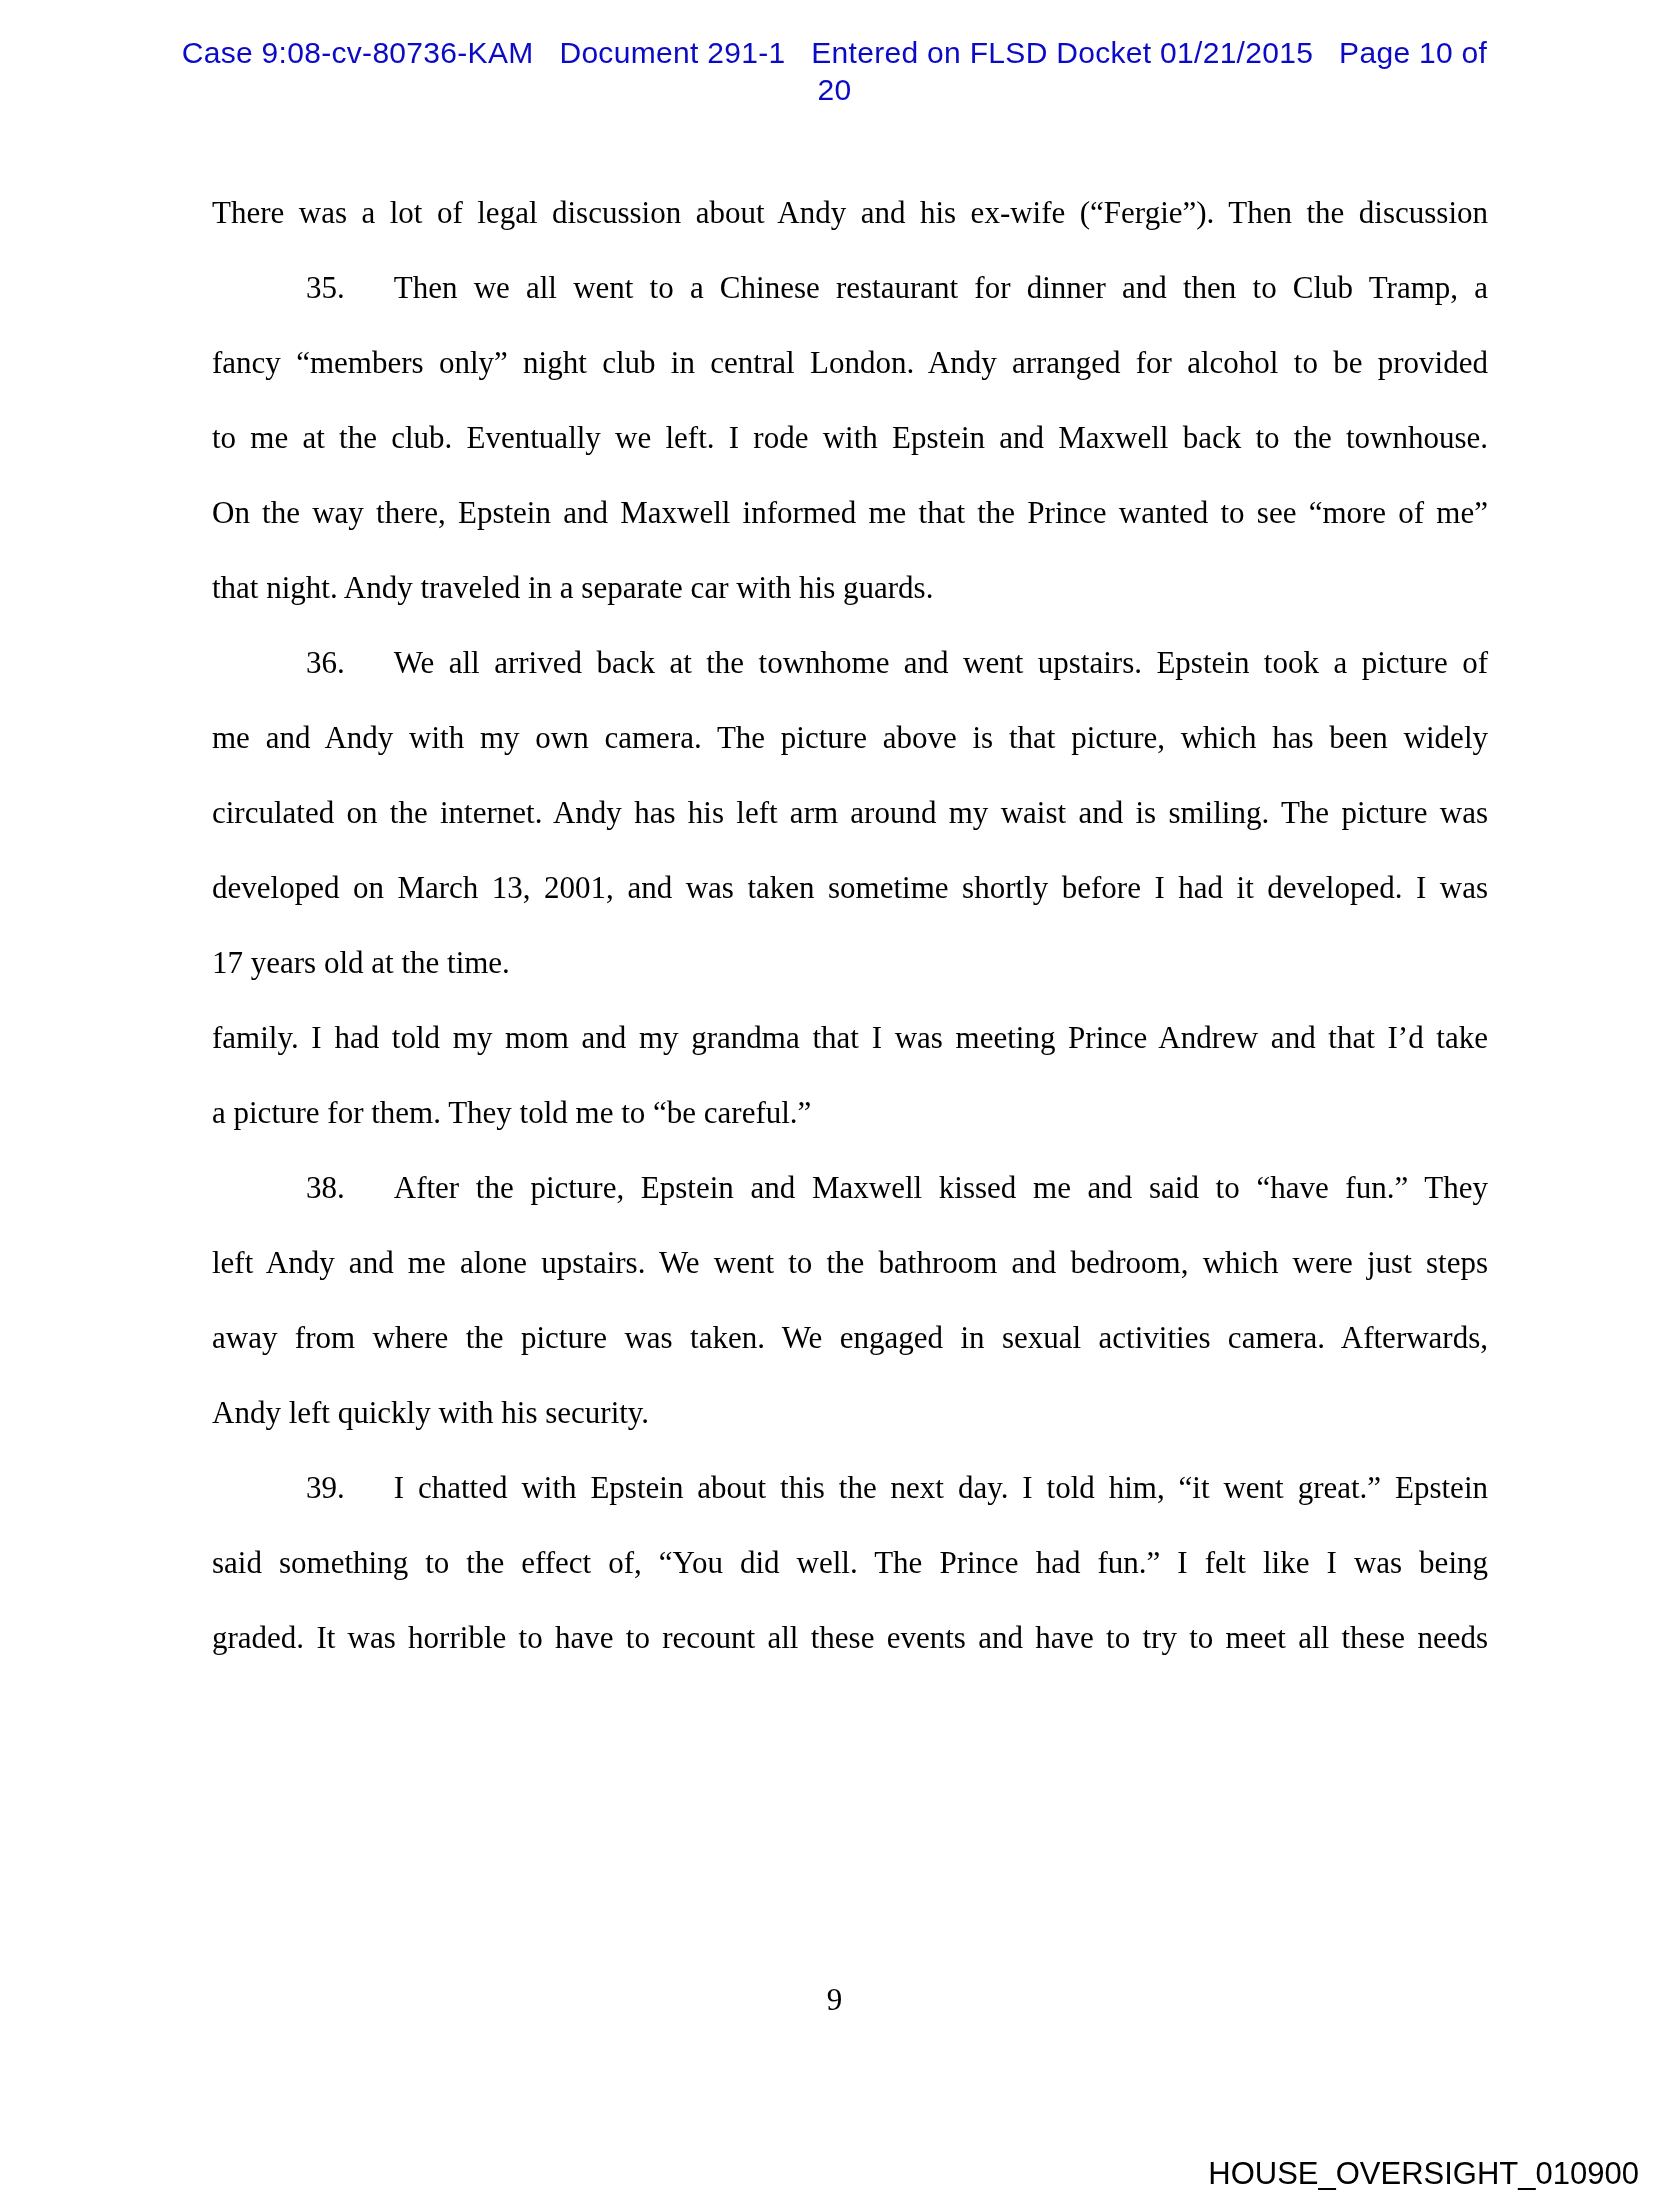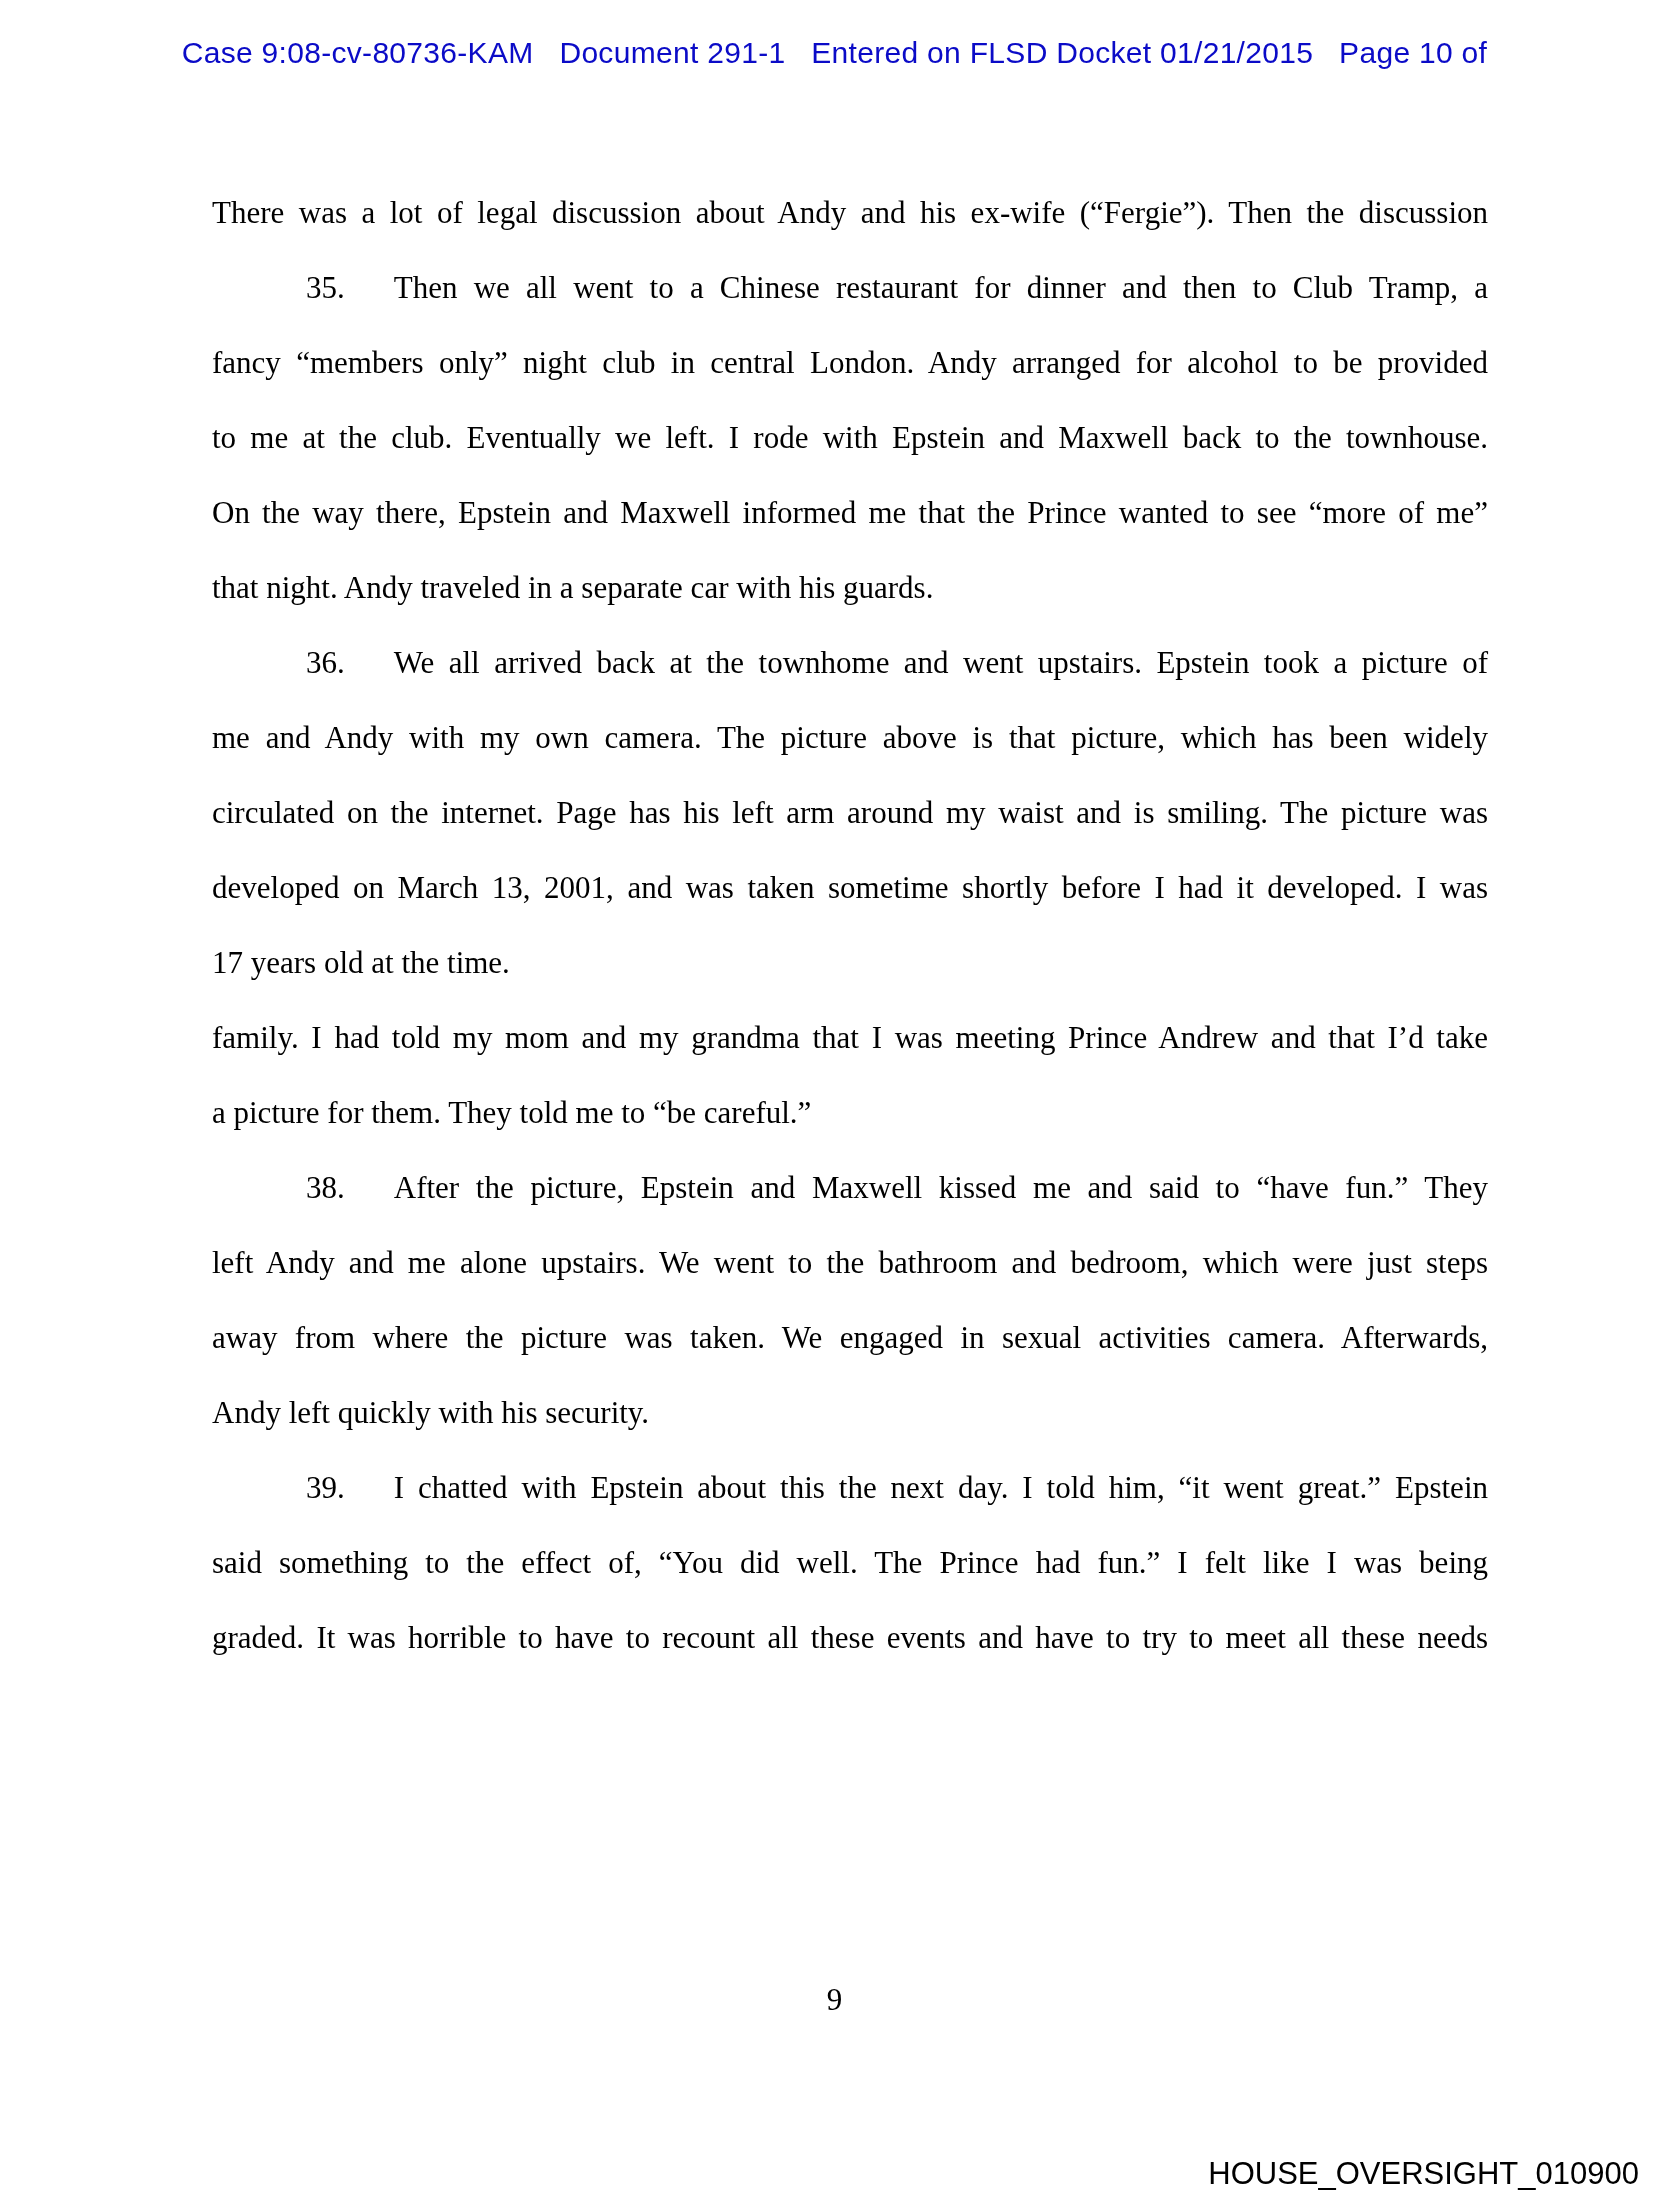--- a/index.html
+++ b/index.html
@@ -76,32 +76,33 @@
     line-height: 37px;
   }
 </style>
 </head>
 <body>
 
 <div class="page">
 
   <div class="case-header" style="color: rgb(11, 11, 199);">
     <div class="hline">Case 9:08-cv-80736-KAM   Document 291-1   Entered on FLSD Docket 01/21/2015   Page 10 of</div>
+    <div class="hline">20</div>
   </div>
 
   <div class="doc-body">
       <div class="line">There was a lot of legal discussion about Andy and his ex-wife (“Fergie”). Then the discussion</div>
       <div class="line indent"><span>35.</span><span class="ptab"></span><span>Then we all went to a Chinese restaurant for dinner and then to Club Tramp, a</span></div>
       <div class="line">fancy “members only” night club in central London.  Andy arranged for alcohol to be provided</div>
       <div class="line">to me at the club. Eventually we left. I rode with Epstein and Maxwell back to the townhouse.</div>
       <div class="line">On the way there, Epstein and Maxwell informed me that the Prince wanted to see “more of me”</div>
       <div class="line last">that night. Andy traveled in a separate car with his guards.</div>
       <div class="line indent"><span>36.</span><span class="ptab"></span><span>We all arrived back at the townhome and went upstairs. Epstein took a picture of</span></div>
       <div class="line">me and Andy with my own camera. The picture above is that picture, which has been widely</div>
-      <div class="line">circulated on the internet.  Page has his left arm around my waist and is smiling. The picture was</div>
+      <div class="line">circulated on the internet.  Andy has his left arm around my waist and is smiling. The picture was</div>
       <div class="line">developed on March 13, 2001, and was taken sometime shortly before I had it developed.  I was</div>
       <div class="line last">17 years old at the time.</div>
       <div class="line">family. I had told my mom and my grandma that I was meeting Prince Andrew and that I’d take</div>
       <div class="line last">a picture for them. They told me to “be careful.”</div>
       <div class="line indent"><span>38.</span><span class="ptab"></span><span>After the picture, Epstein and Maxwell kissed me and said to “have fun.” They</span></div>
       <div class="line">left Andy and me alone upstairs. We went to the bathroom and bedroom, which were just steps</div>
       <div class="line">away from where the picture was taken.  We engaged in sexual activities camera.  Afterwards,</div>
       <div class="line last">Andy left quickly with his security.</div>
       <div class="line indent"><span>39.</span><span class="ptab"></span><span>I chatted with Epstein about this the next day. I told him, “it went great.” Epstein</span></div>
       <div class="line">said something to the effect of, “You did well. The Prince had fun.” I felt like I was being</div>

